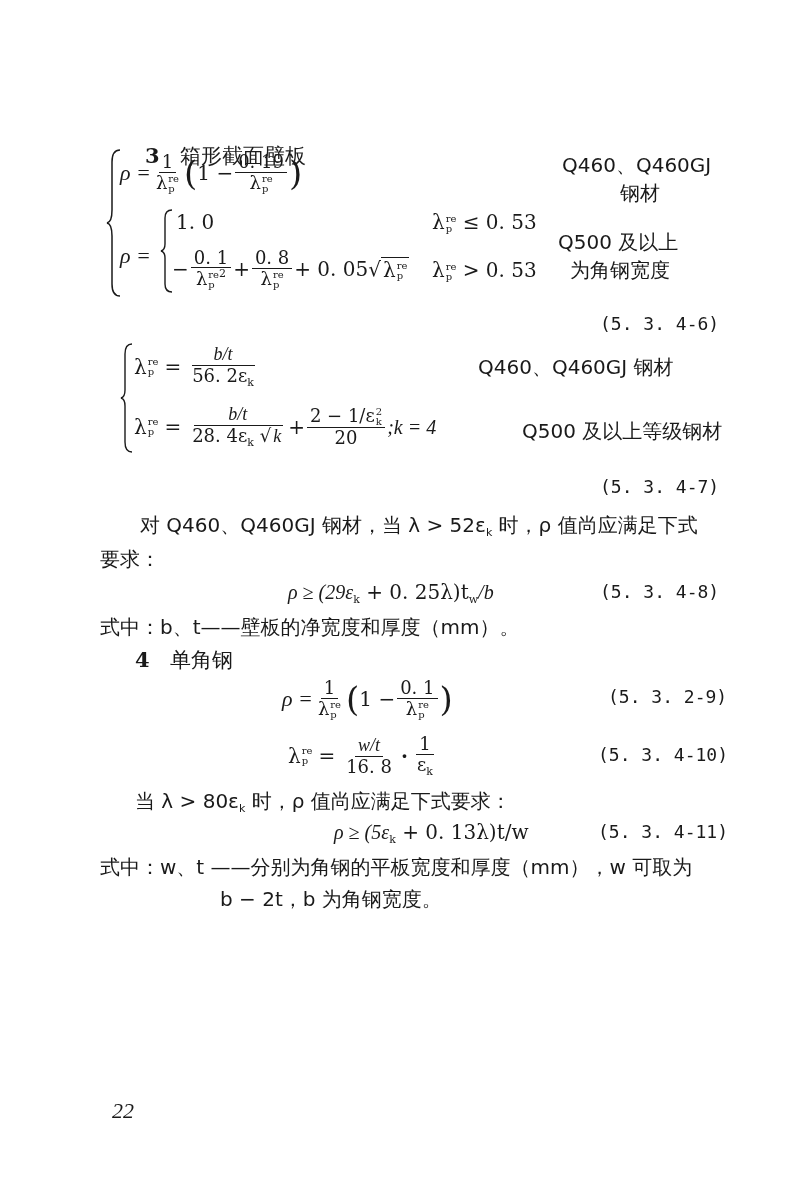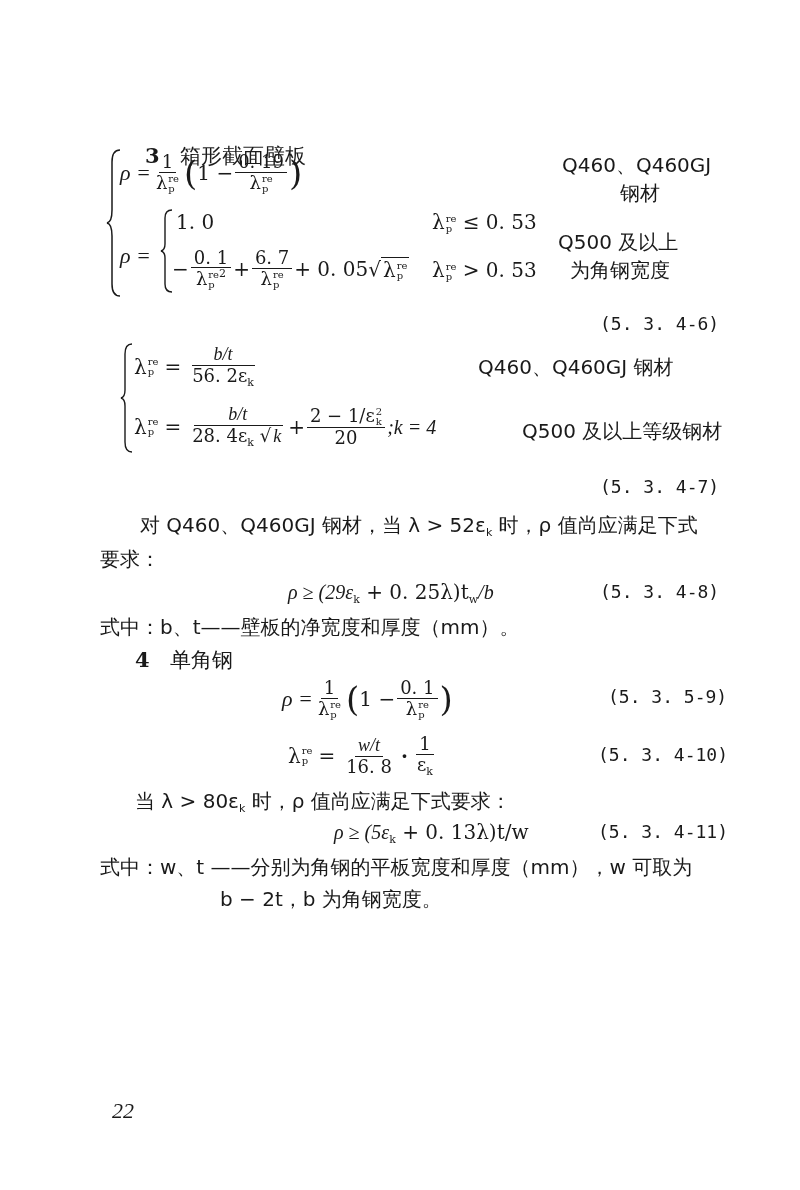--- a/index.html
+++ b/index.html
@@ -80,21 +80,21 @@
   <span>−</span>
   <span class="frac">
     <span class="num">0. 1</span>
     <span class="den"><span>λ</span><span class="supsub">
           <span>re</span>
           <span>p</span>
         </span><span class="sup">2</span></span>
   </span>
   <span>+</span>
   <span class="frac">
-    <span class="num">6. 7</span>
+    <span class="num">0. 8</span>
     <span class="den"><span>λ</span><span class="supsub">
           <span>re</span>
           <span>p</span>
         </span></span>
   </span>
   <span>+ 0. 05</span>
   <span>√</span>
     <span class="sqrt"><span>λ</span><span class="supsub">
         <span>re</span>
         <span>p</span>
@@ -184,21 +184,21 @@
   <span>1 −</span>
   <span class="frac">
     <span class="num">0. 1</span>
     <span class="den"><span>λ</span><span class="supsub">
           <span>re</span>
           <span>p</span>
         </span></span>
   </span>
   <span class="big-paren">)</span>
 </div>
-<div class="abs eqno" style="left:608px; top:686px;">(5. 3. 5-9)</div>
+<div class="abs eqno" style="left:608px; top:686px;">(5. 3. 2-9)</div>
 
 <div class="abs" style="left:288px; top:730px; height:52px; display:flex; align-items:center; font-size:20px;">
   <span>λ</span>
     <span class="supsub">
       <span>re</span>
       <span>p</span>
     </span>
   <span style="margin:0 6px;">=</span>
   <span class="frac">
     <span class="num ital">w/t</span>

